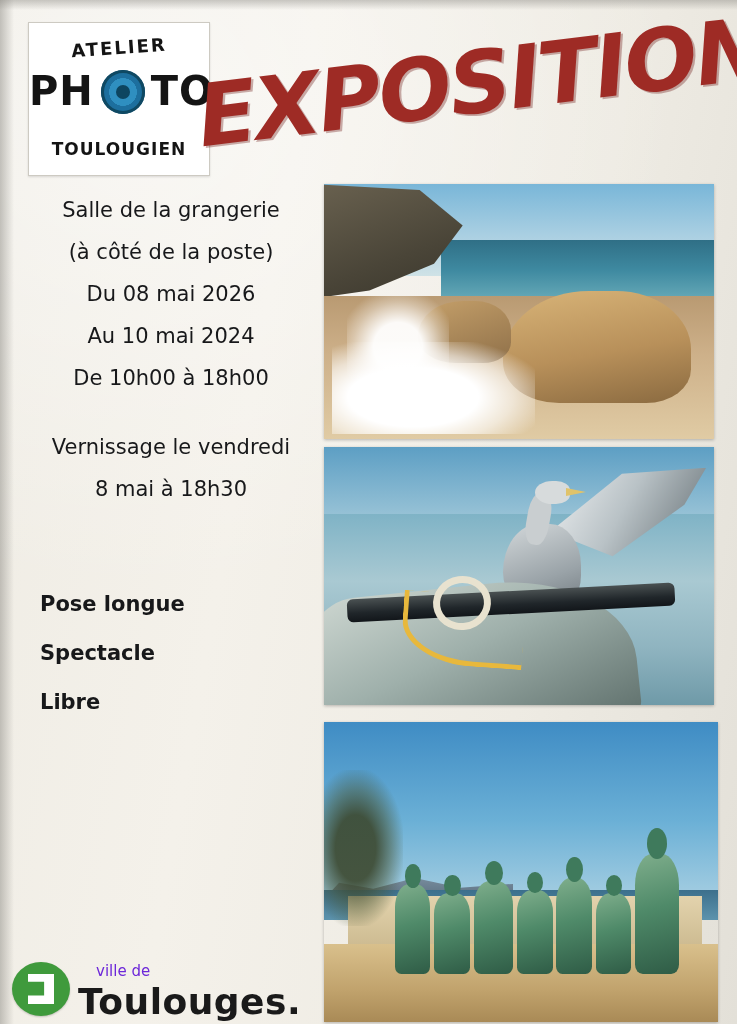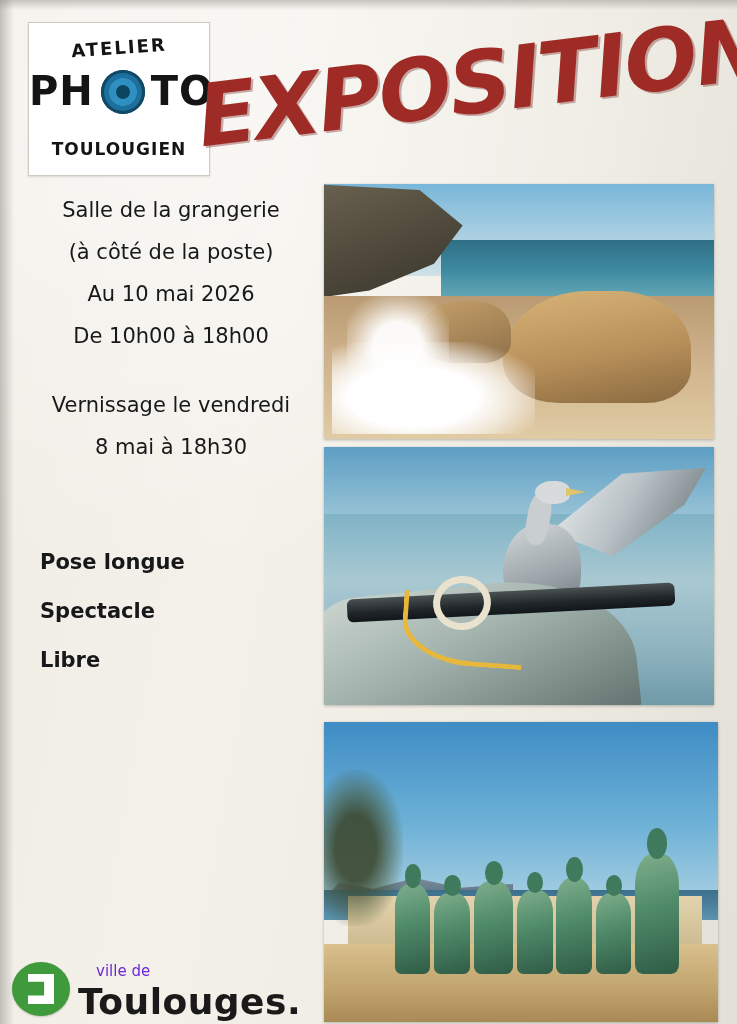--- a/index.html
+++ b/index.html
@@ -361,21 +361,22 @@
     <div class="logo-lens"></div>
     <div class="logo-toulougien">TOULOUGIEN</div>
   </div>
 
   <div class="title-exposition">EXPOSITION</div>
 
   <div class="text-col">
     <div class="block-venue">
       <div class="line c">Salle de la grangerie</div>
       <div class="line c">(à côté de la poste)</div>
-      <div class="line c">Au 10 mai 2026</div>
+      <div class="line c">Du 08 mai 2026</div>
+      <div class="line c">Au 10 mai 2024</div>
       <div class="line c">De 10h00 à 18h00</div>
     </div>
 
     <div class="block-vernissage">
       <div class="line c">Vernissage le vendredi</div>
       <div class="line c">8 mai à 18h30</div>
     </div>
 
     <div class="block-themes">
       <div class="theme-item">Pose longue</div>

